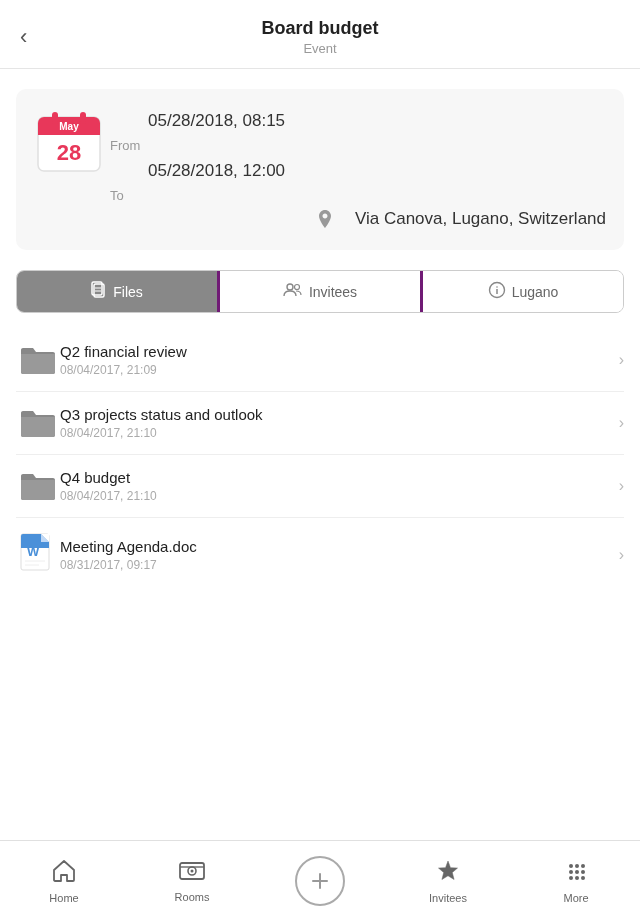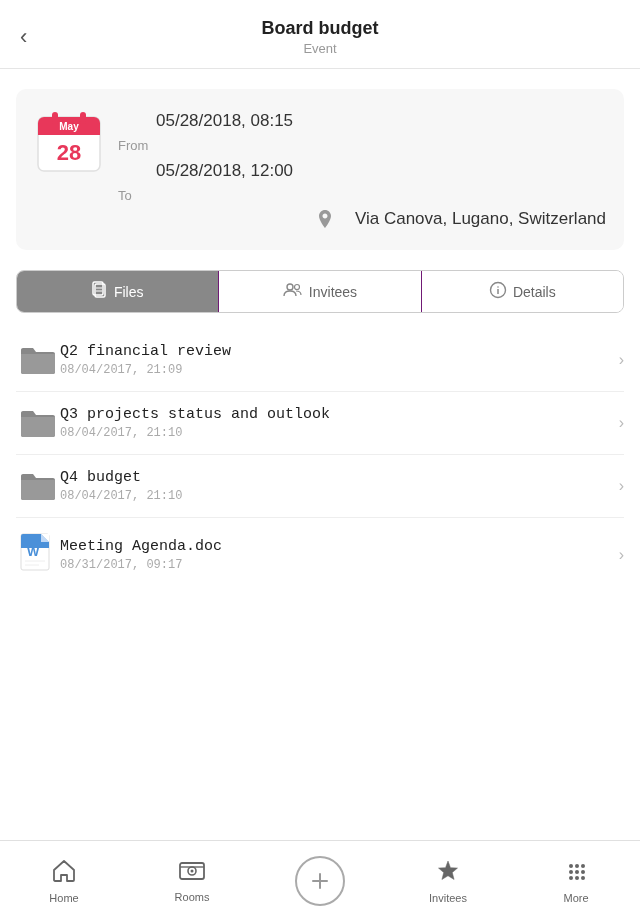--- a/index.html
+++ b/index.html
@@ -46,21 +46,21 @@
     }
 
     
     .event-card {
       margin: 20px 16px;
       background: #f7f7f7;
       border-radius: 10px;
       padding: 16px 18px;
       display: flex;
       align-items: flex-start;
-      gap: 14px;
+      gap: 6px;
     }
     .calendar-icon-wrapper {
       flex-shrink: 0;
       width: 70px;
       height: 70px;
     }
     .calendar-icon {
       width: 70px;
       height: 70px;
     }
@@ -112,21 +112,21 @@
       flex: 1;
       padding: 10px 6px;
       text-align: center;
       font-size: 14px;
       color: #666;
       cursor: pointer;
       display: flex;
       align-items: center;
       justify-content: center;
       gap: 6px;
-      border-right: 1px solid #701a75;
+      border-right: 3px solid #701a75;
       background: #fff;
     }
     .tab:last-child { border-right: none; }
     .tab.active {
       background: #888;
       color: #fff;
     }
     .tab-icon { font-size: 15px; }
 
     
@@ -143,21 +143,20 @@
     }
     .file-item:last-child { border-bottom: none; }
     .file-icon-wrapper {
       width: 44px;
       flex-shrink: 0;
       display: flex;
       justify-content: center;
     }
     .file-info {
       flex: 1;
-      font-family: Liberation Mono, monospace;
     }
     .file-name {
       font-size: 15px;
       color: #222;
       font-weight: 400;
     }
     .file-date {
       font-size: 12px;
       color: #aaa;
       margin-top: 3px;
@@ -283,21 +282,21 @@
     <span>Invitees</span>
   </div>
   <div class="tab">
     <span class="tab-icon">
       <svg width="18" height="18" viewBox="0 0 18 18" fill="none" xmlns="http://www.w3.org/2000/svg">
         <circle cx="9" cy="9" r="7.5" stroke="#888" stroke-width="1.4"></circle>
         <line x1="9" y1="8" x2="9" y2="13" stroke="#888" stroke-width="1.5"></line>
         <circle cx="9" cy="6" r="0.8" fill="#888"></circle>
       </svg>
     </span>
-    <span>Details</span>
+    <span>Lugano</span>
   </div>
 </div>
 
 <div class="file-list">
 
   <div class="file-item">
     <div class="file-icon-wrapper">
       <svg width="38" height="32" viewBox="0 0 38 32" fill="none" xmlns="http://www.w3.org/2000/svg">
         <path d="M2 6C2 4.9 2.9 4 4 4H14L17 8H34C35.1 8 36 8.9 36 10V28C36 29.1 35.1 30 34 30H4C2.9 30 2 29.1 2 28V6Z" fill="#888"></path>
         <path d="M2 10H36V28C36 29.1 35.1 30 34 30H4C2.9 30 2 29.1 2 28V10Z" fill="#999"></path>

